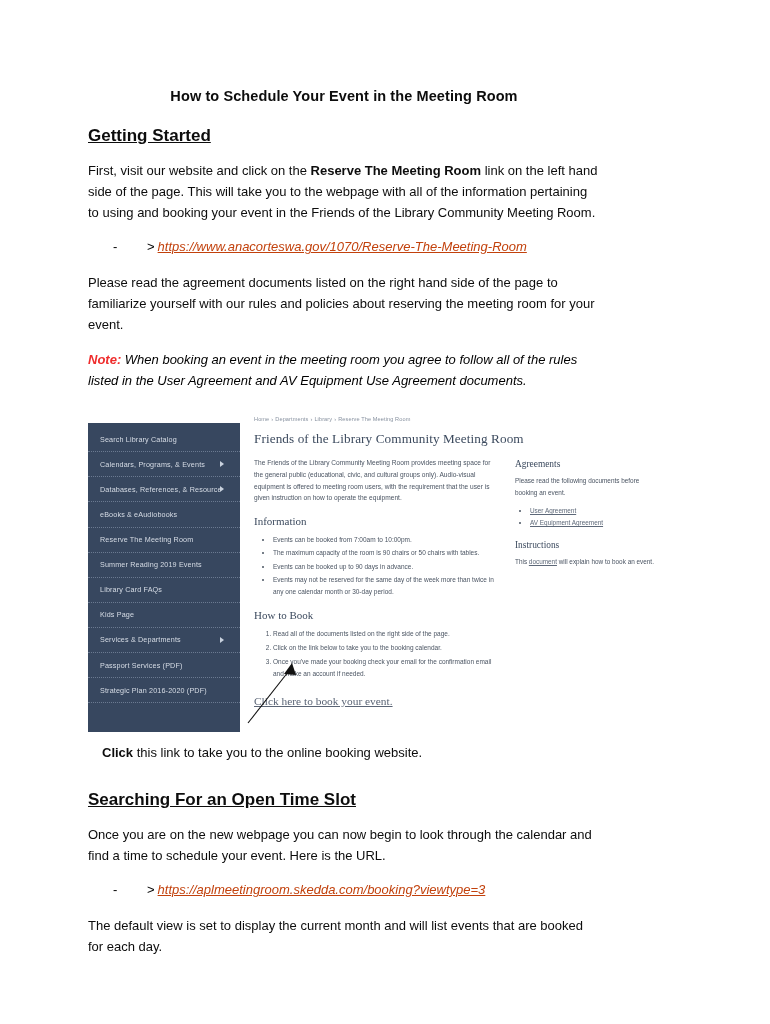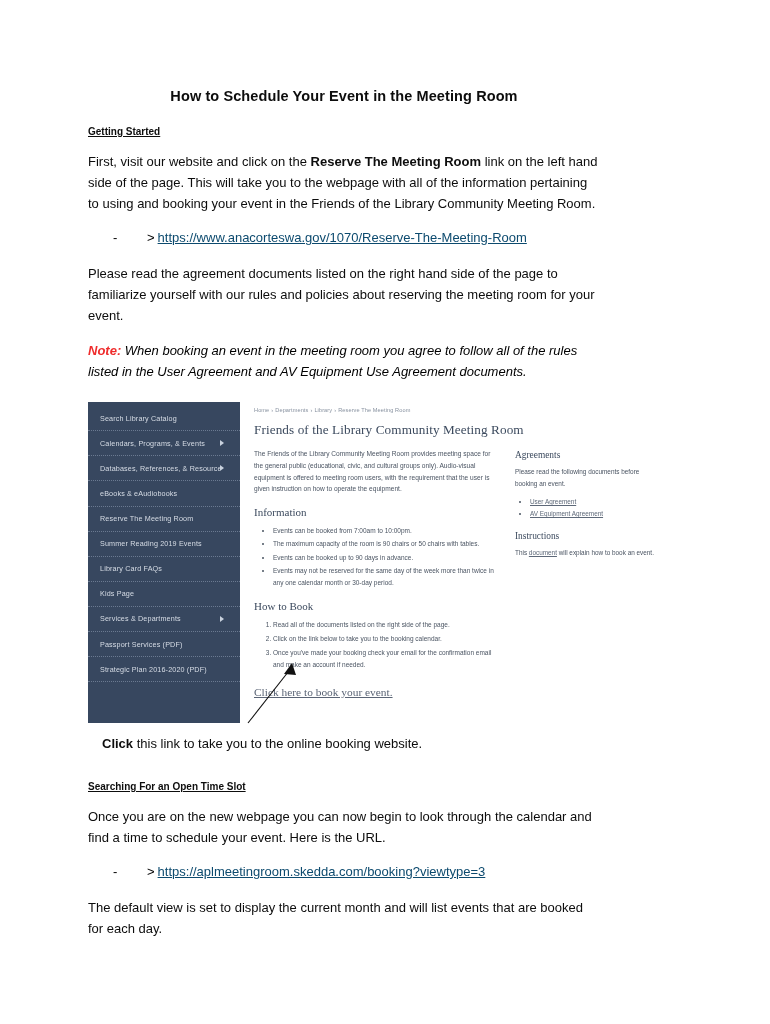--- a/index.html
+++ b/index.html
@@ -28,21 +28,21 @@
   
   .doc-title {
     text-align: center;
     font-size: 14.5px;
     font-weight: bold;
     letter-spacing: .1px;
     margin: 0 0 22px 0;
     color: #0d0d0d;
   }
   .sec-head {
-    font-size: 10px;
+    font-size: 17px;
     font-weight: bold;
     text-decoration: underline;
     margin: 0 0 14px 0;
     color: #0d0d0d;
   }
   p.body {
     font-size: 13px;
     line-height: 1.62;
     margin: 0 0 14px 0;
     color: #0d0d0d;
@@ -62,38 +62,39 @@
   }
   .url-line {
     font-size: 13px;
     margin: 0 0 14px 0;
     padding-left: 25px;
     line-height: 1.6;
   }
   .url-line .dash { display: inline-block; width: 34px; }
   .url-line .gt { margin-right: 3px; }
   a.link {
-    color: #0c4a6e;
+    color: #c2410c;
     text-decoration: underline;
     word-break: break-all;
+    font-style: italic;
   }
 
   
   .shot {
     position: relative;
     width: 582px;
     height: 325px;
     margin: 4px 0 0 0;
     background: #ffffff;
     font-family: "Liberation Sans", sans-serif;
     overflow: hidden;
   }
   .shot-sidebar {
     position: absolute;
-    left: 0; top: 4px;
+    left: 0; top: 16px;
     width: 152px;
     height: 325px;
     background: #37475f;
     box-sizing: border-box;
     padding: 4px 0 8px 0;
   }
   .nav-item {
     position: relative;
     box-sizing: border-box;
     height: 25.1px;

